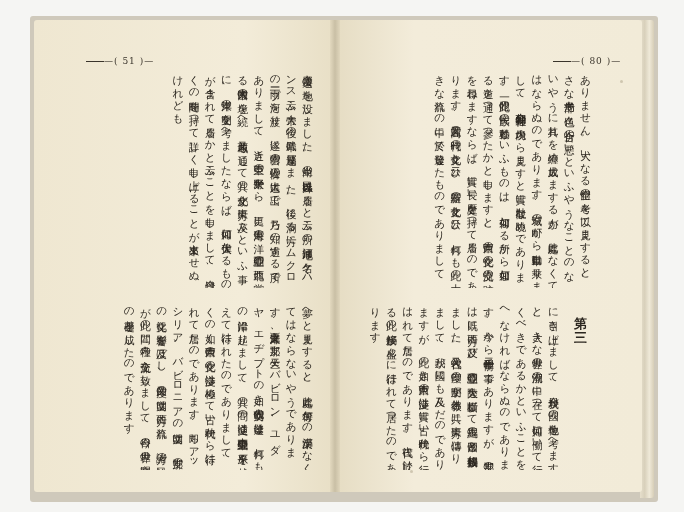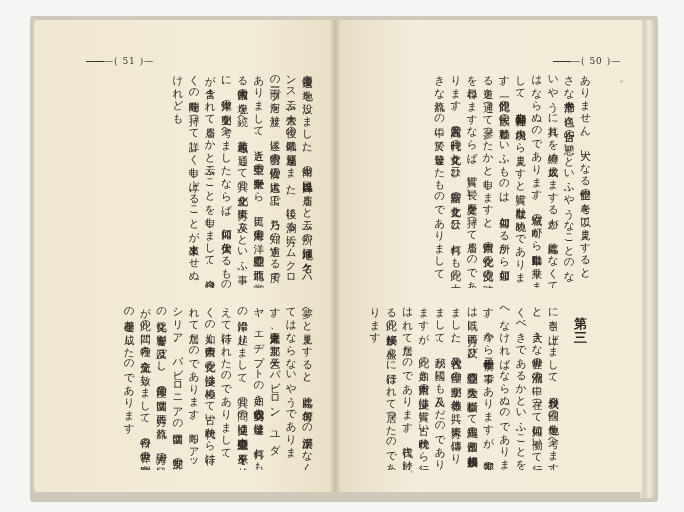--- a/index.html
+++ b/index.html
@@ -117,21 +117,21 @@
   <div class="gutter"></div>
 
   <div class="folio folio-left">
     <span class="dash"></span><span>—(</span>
     <span>51</span>
     <span>)—</span>
   </div>
 
   <div class="folio folio-right">
     <span class="dash"></span><span>—(</span>
-    <span>50</span>
+    <span>80</span>
     <span>)—</span>
   </div>
 
   <div class="textblock tb-left-top">屢々遠の地を没しました。尚単の民達以外に居ると云ふ所の河岸地は名ケ・ハンス云ふ大帝、後の武帝に屬達りま た。後に洞る方にムクロの雨ープ河を渡り、遂に南雲の近傍の大道に出で、乃ち知の過する所でありまして、近き東亞の大平野から、更に東海の洋、亞細亞の西北に當る大帝國の境を繞へ、又西域を通して其の文化が東方に及ぶといふ事に、東洋の文明を考へましたならば、如何に偉大なるものが含まれて居るかと云ふことを申しまして、今日は多くの時間を持つて詳しく申し上げることが出來ませぬけれども</div>
   <div class="textblock tb-left-bottom">夢へと見ますると、此處に何等かの溝渠がなくてはならないやうであります。要之東洋、支那、天竺、バビロン、ユダヤ、エヂプトの如き古代文明の發達は、何れも河流の沿岸に起りまして、其の間の交通は中央亞細亞の平原を越えて行はれたのでありまして、斯くの如く東西の文化の交渉は極めて古い時代から行はれて居たのであります。即ちアッシリア、バビロニアの文明は、支那の古代の文化に影響を及ぼし、又印度の文明は西方に流れ、諸方の民族が此の間に種々の交流を致しまして、今日の世界の文明の基礎を成したのであります</div>
 
   <div class="textblock tb-right-top">ありません。大いなる全體の考を以て見ますると、小さな局部々々で色々に折合の悪いといふやうなことのないやうに其れを纏め大成しまする力が、此處になくてはならぬのであります。京城の町から自動車に乘りまして、今朝朝鮮神社の境内から見ますと實に壯觀な眺めであります。一體此の民族の移動といふものは、如何なる所から如何なる道を通つて參つたかと申しますと、東西の文化の交流の跡を尋ねますならば、實に長い歴史を持つて居るのであります。又高麗の時代の文化と云ひ、新羅の文化と云ひ、何れも此の大きな流れの中に於て發達したものでありまして</div>
   <div class="section-mark">第 三</div>
   <div class="textblock tb-right-bottom" style="width:216px;">に引き上げまして、今日我が國の地位を考へますと、大きな世界の潮流の中に在つて如何に働いて行くべきであるかといふことを考へなければならぬのであります。今から二千年程前の事でありますが、支那の文化は既に西方に及び、亞細亞の大陸を横斷して羅馬の帝國と相接觸致しました。又古代の印度の文明が佛教と共に東方に傳はりまして、我が國にも及んだのでありますが、此の如き東西の交渉は實に古い時代から行はれて居たのであります。古代に於ける此の接觸が盛んに行はれて居つたのであります</div>
 

